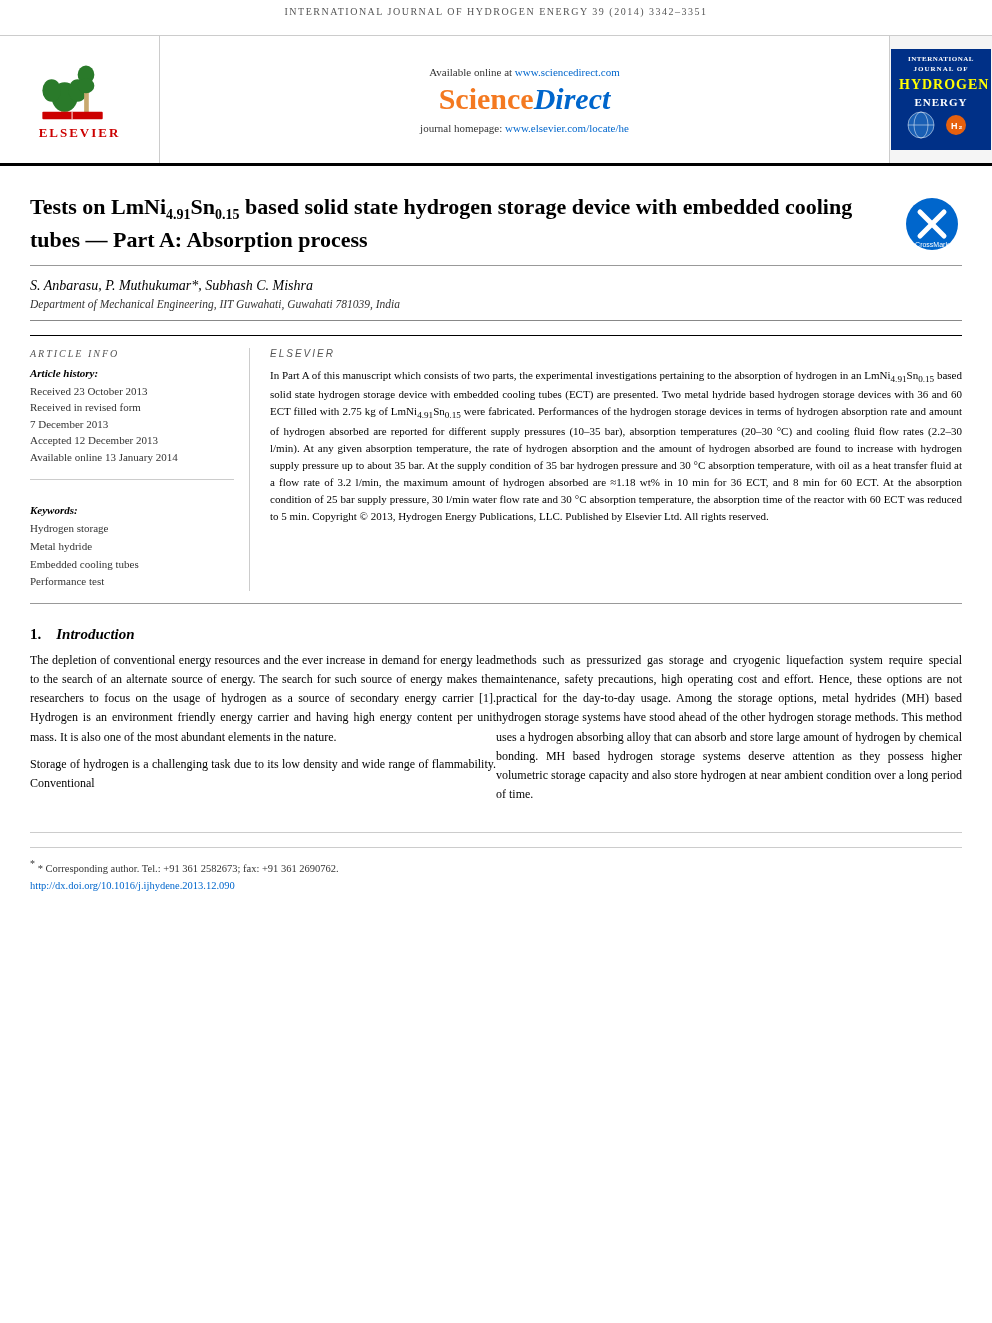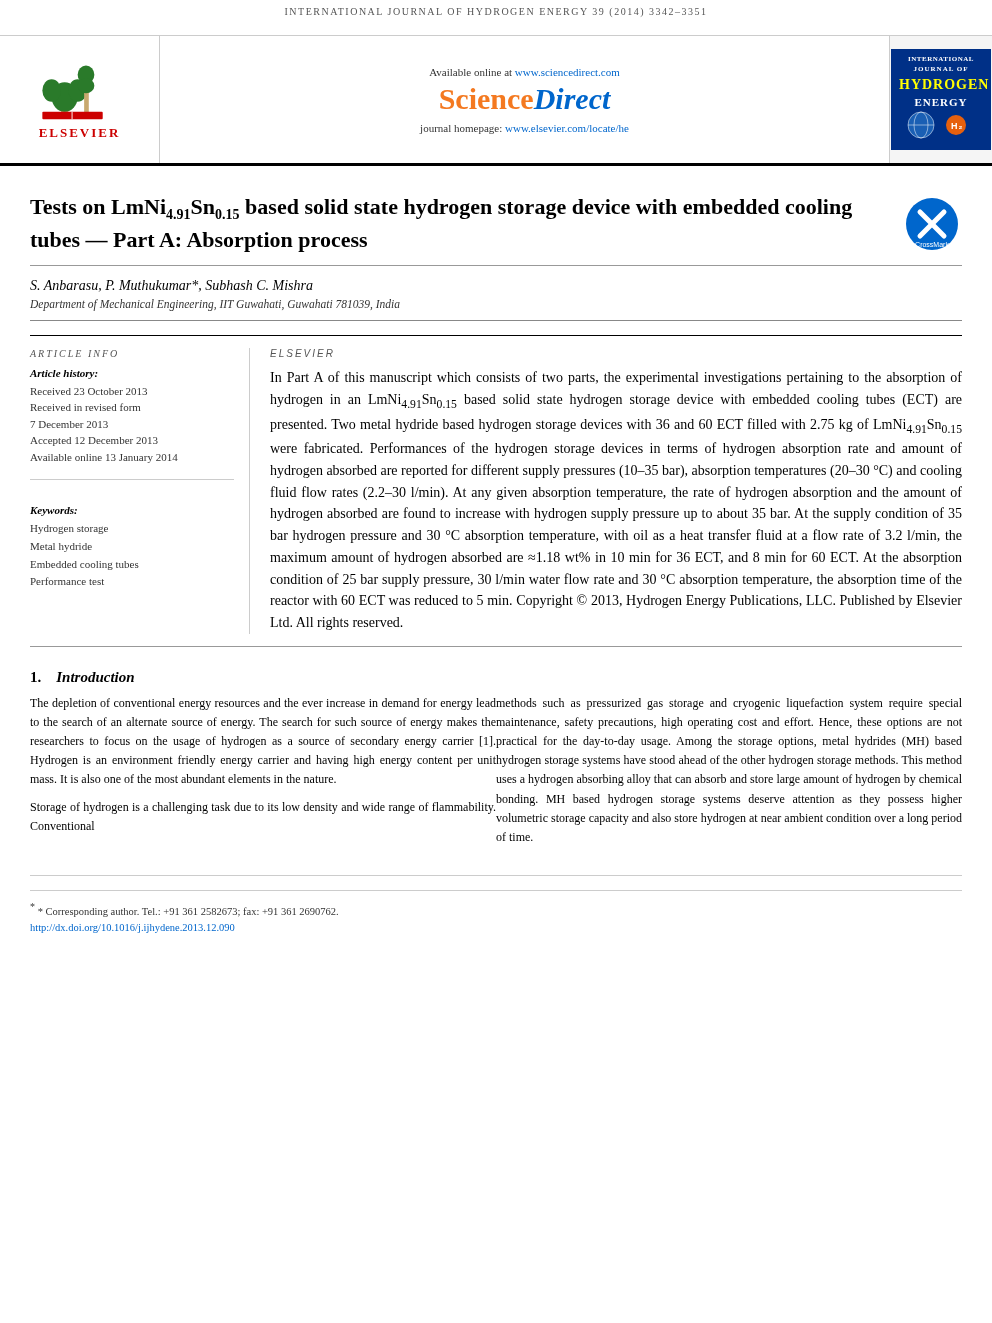--- a/index.html
+++ b/index.html
@@ -236,21 +236,21 @@
     .abstract-title {
       font-size: 10px;
       letter-spacing: 2px;
       color: #555;
       font-style: italic;
       margin-bottom: 8px;
       font-family: Arial, sans-serif;
     }
 
     .abstract-text {
-      font-size: 14px;
+      font-size: 11px;
       line-height: 1.55;
       color: #000;
       text-align: justify;
     }
 
     
     .intro-section {
       margin-top: 22px;
       padding-bottom: 20px;
       border-bottom: 1px solid #ccc;

